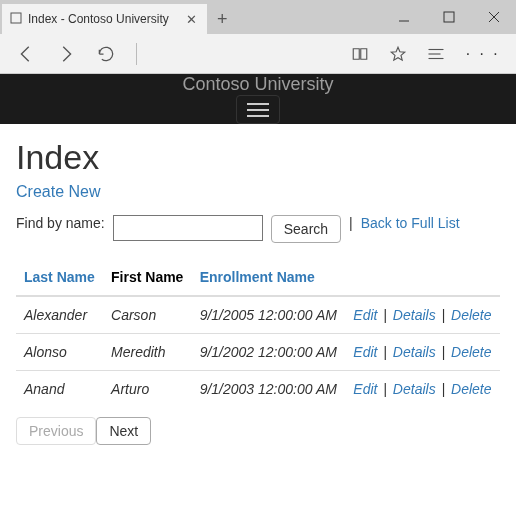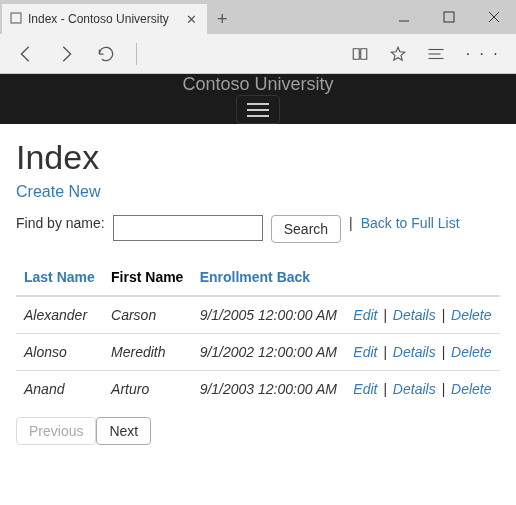--- a/index.html
+++ b/index.html
@@ -203,21 +203,21 @@
     <button class="btn">Search</button>
     <span class="pipe">|</span>
     <a class="link">Back to Full List</a>
   </div>
 
   <table>
     <thead>
       <tr>
         <th class="sort-link">Last Name</th>
         <th>First Name</th>
-        <th class="sort-link">Enrollment Back</th>
+        <th class="sort-link">Enrollment Name</th>
         <th></th>
       </tr>
     </thead>
     <tbody id="table-body">
         <tr>
           <td>Alexander</td>
           <td>Carson</td>
           <td>9/1/2005 12:00:00 AM</td>
           <td class="actions"><a>Edit</a><span class="sep"> | </span><a>Details</a><span class="sep"> | </span><a>Delete</a></td>
         </tr>

